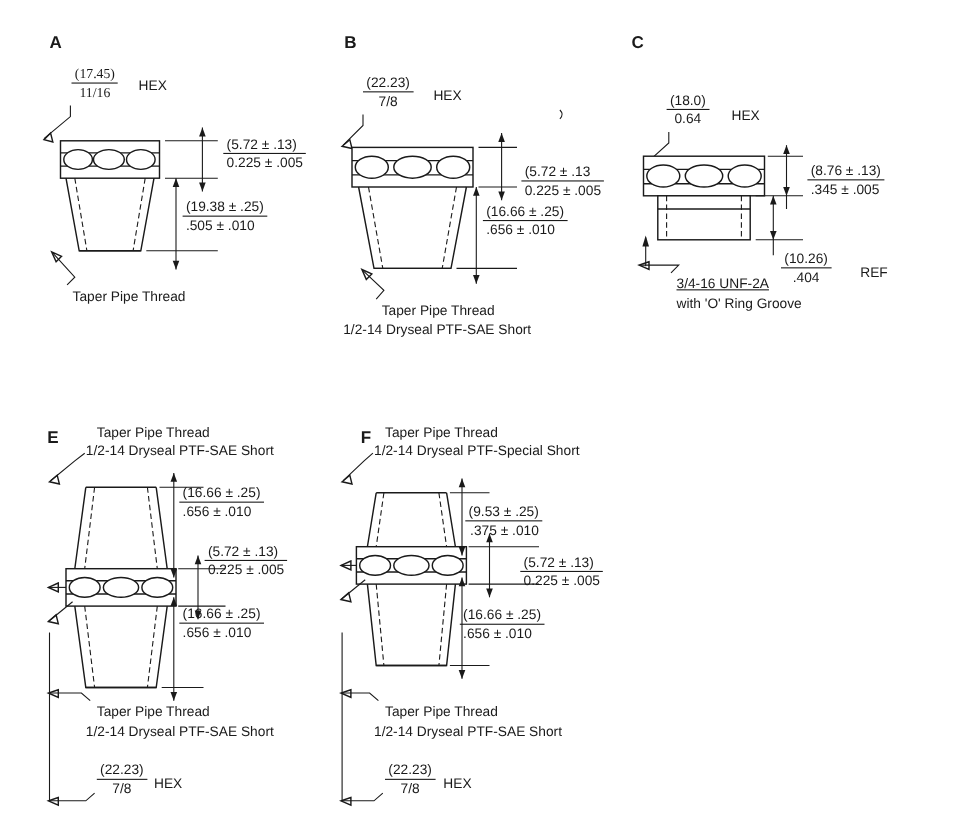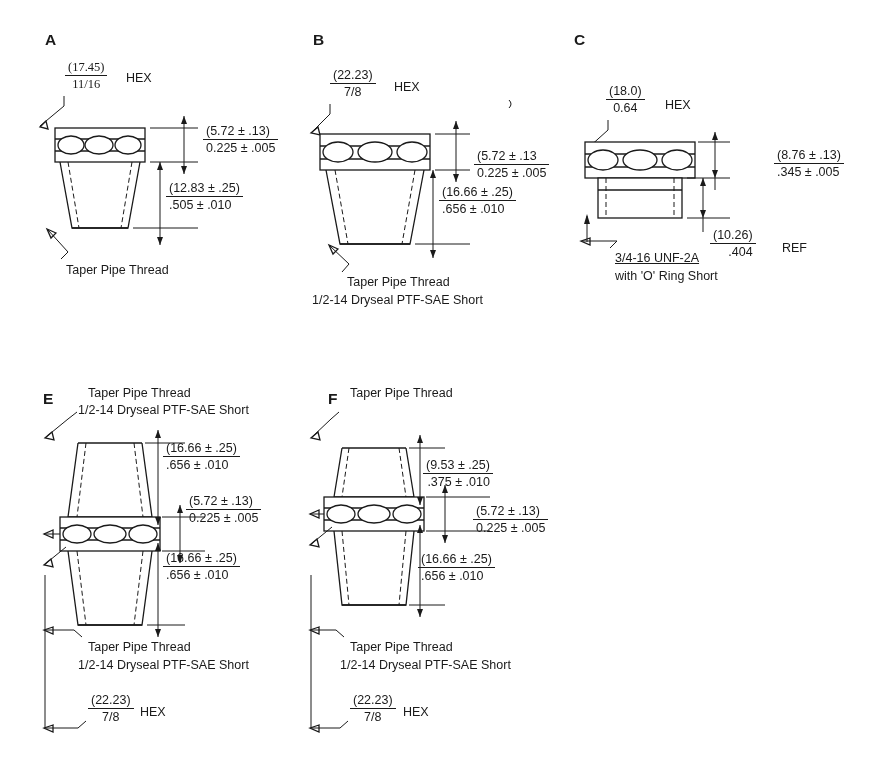--- a/index.html
+++ b/index.html
@@ -36,21 +36,21 @@
     <span class="den">11/16</span>
   </div>
   <div class="lbl" style="left:126px;top:71px;">HEX</div>
 
   <div class="frac" style="left:203px;top:124px;text-align:left;">
     <span class="num">(5.72 ± .13)</span>
     <span class="den">0.225 ± .005</span>
   </div>
 
   <div class="frac" style="left:166px;top:181px;text-align:left;">
-    <span class="num">(12.83 ± .25)</span>
+    <span class="num">(19.38 ± .25)</span>
     <span class="den">.505 ± .010</span>
   </div>
 
   <div class="lbl" style="left:66px;top:263px;">Taper Pipe Thread</div>
 
   <svg width="300" height="330">
 
     <path class="ln-ext" d="M64,96 L64,106 L40,126"></path>
     <path class="ln" d="M46,121 L40,127 L48,129 Z" fill="#1a1a1a"></path>
 
@@ -142,33 +142,33 @@
 <div class="panel" style="left:560px;top:0;width:311px;height:330px;">
 
   <div class="lbl big" style="left:14px;top:30px;">C</div>
 
   <div class="frac" style="left:46px;top:84px;">
     <span class="num">(18.0)</span>
     <span class="den">0.64</span>
   </div>
   <div class="lbl" style="left:105px;top:98px;">HEX</div>
 
-  <div class="frac" style="left:174px;top:148px;text-align:left;margin-left:40px;">
+  <div class="frac" style="left:174px;top:148px;text-align:left;">
     <span class="num">(8.76 ± .13)</span>
     <span class="den">.345 ± .005</span>
   </div>
 
-  <div class="frac" style="left:150px;top:228px;text-align:right;">
+  <div class="frac" style="left:150px;top:228px;text-align:center;">
     <span class="num">(10.26)</span>
     <span class="den">.404</span>
   </div>
   <div class="lbl" style="left:222px;top:241px;">REF</div>
 
   <div class="lbl" style="left:55px;top:251px;text-decoration:underline;">3/4-16 UNF-2A</div>
-  <div class="lbl" style="left:55px;top:269px;">with 'O' Ring Short</div>
+  <div class="lbl" style="left:55px;top:269px;">with 'O' Ring Groove</div>
 
   <svg width="311" height="330">
     <path class="ln-ext" d="M48,120 L48,130 L28,148"></path>
     <path class="ln" d="M34,143 L27,149 L36,151 Z" fill="#1a1a1a"></path>
 
     <rect class="ln fillw" x="25" y="142" width="110" height="36"></rect>
     <line class="ln" x1="25" y1="154" x2="135" y2="154"></line>
     <line class="ln" x1="25" y1="167" x2="135" y2="167"></line>
     <ellipse class="ln fillw" cx="43" cy="160" rx="15" ry="10"></ellipse>
     <ellipse class="ln fillw" cx="80" cy="160" rx="17" ry="10"></ellipse>
@@ -278,20 +278,21 @@
     <path class="ln" d="M53,350 L44,353 L53,357 Z" fill="#1a1a1a"></path>
     <line class="ln-ext" x1="45" y1="353" x2="45" y2="200"></line>
   </svg>
 </div>
 
 <div class="panel" style="left:290px;top:375px;width:330px;height:384px;">
 
   <div class="lbl big" style="left:38px;top:14px;">F</div>
 
   <div class="lbl" style="left:60px;top:11px;">Taper Pipe Thread</div>
+  <div class="lbl" style="left:50px;top:28px;">1/2-14 Dryseal PTF-Special Short</div>
 
   <div class="frac" style="left:133px;top:83px;text-align:right;">
     <span class="num">(9.53 ± .25)</span>
     <span class="den">.375 ± .010</span>
   </div>
 
   <div class="frac" style="left:183px;top:129px;text-align:left;">
     <span class="num">(5.72 ± .13)</span>
     <span class="den">0.225 ± .005</span>
   </div>

